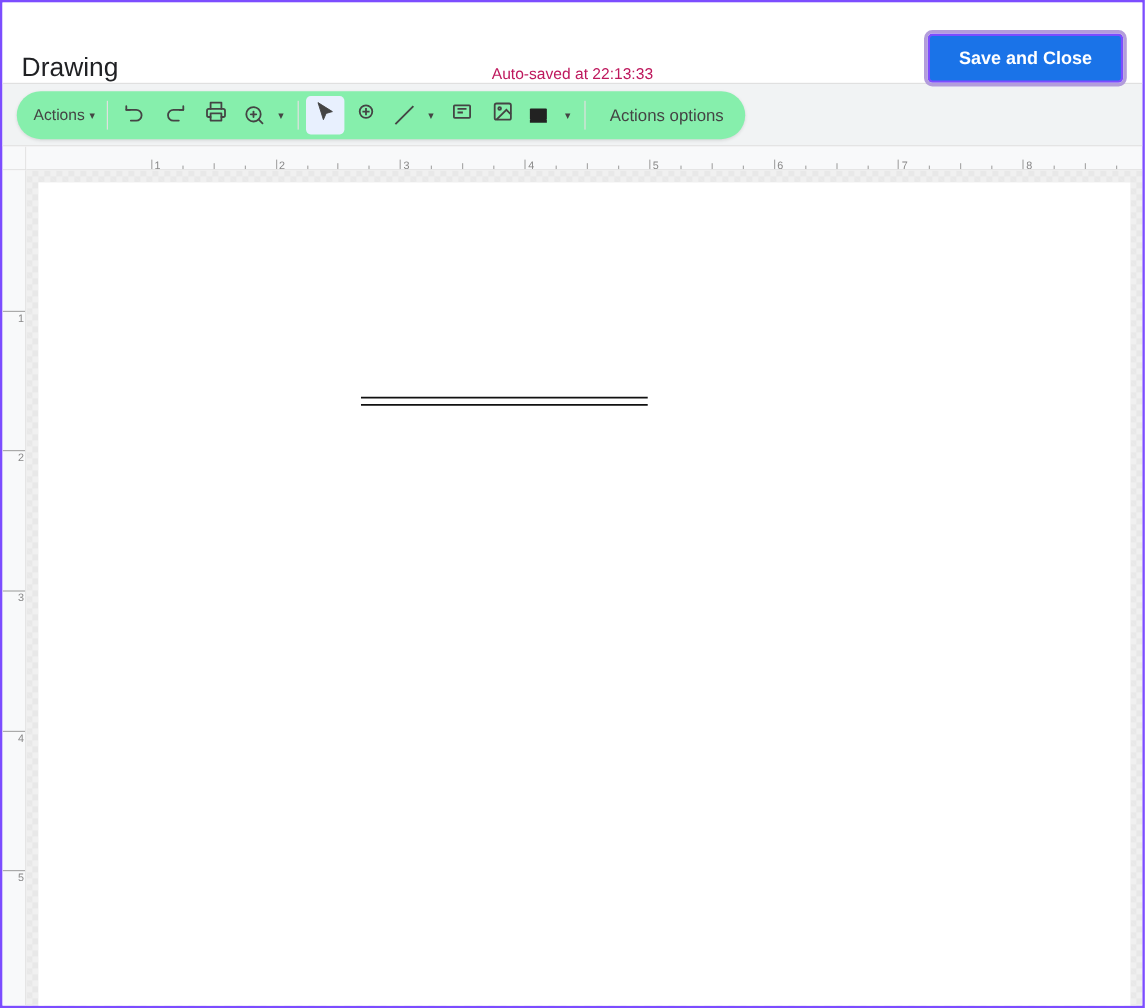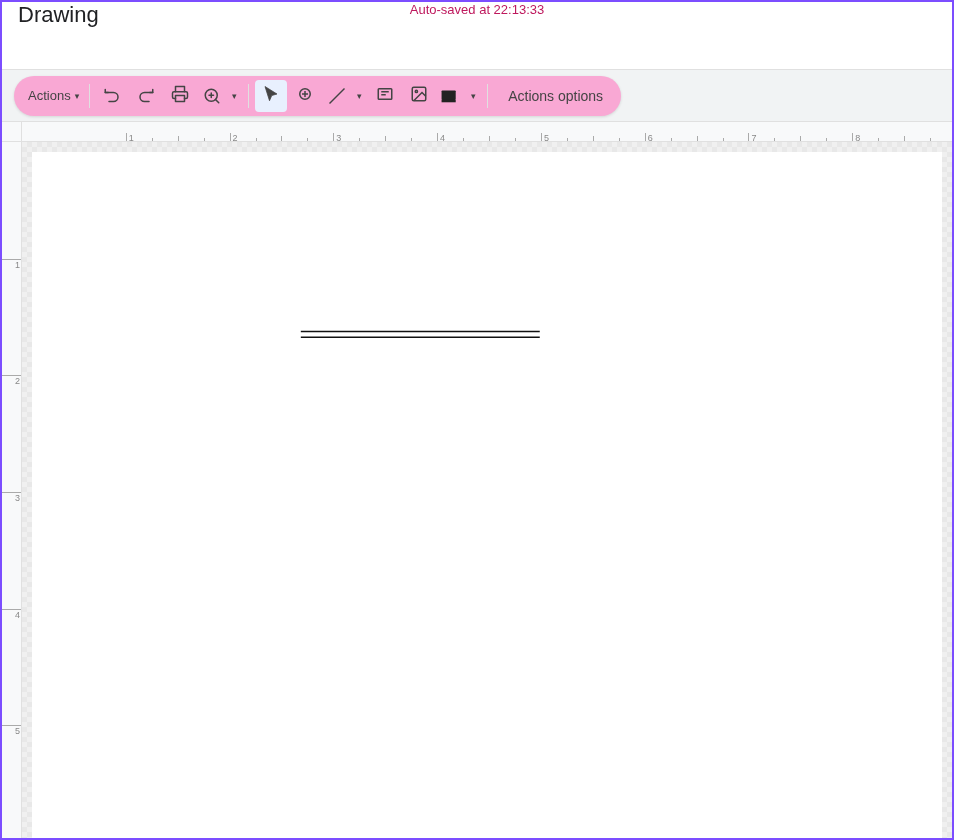--- a/index.html
+++ b/index.html
@@ -8,21 +8,21 @@
       background: #fff;
       width: 954px;
       height: 840px;
       overflow: hidden;
       border: 2px solid #7c4dff;
     }
 
     
     .header {
       display: flex;
-      align-items: flex-start;
+      align-items: flex-end;
       justify-content: space-between;
       padding: 0 16px;
       height: 68px;
       background: #fff;
       border-bottom: 1px solid #e0e0e0;
     }
     .header-title {
       font-size: 22px;
       font-weight: 400;
       color: #202124;
@@ -51,21 +51,21 @@
     .toolbar {
       display: flex;
       align-items: center;
       padding: 8px 12px;
       background: #f1f3f4;
       border-bottom: 1px solid #e0e0e0;
       gap: 2px;
       height: 52px;
     }
     .toolbar-pill {
-      background: #f9a8d4;
+      background: #86efac;
       border-radius: 24px;
       display: flex;
       align-items: center;
       padding: 4px 8px;
       gap: 2px;
       box-shadow: 0 1px 3px rgba(0,0,0,0.12);
     }
     .tb-btn {
       display: flex;
       align-items: center;
@@ -225,20 +225,21 @@
       align-items: flex-start;
       justify-content: flex-end;
     }
   </style>
 </head>
 <body>
 
 <header class="header" style="position:relative;">
   <span class="header-title">Drawing</span>
   <span class="header-autosave">Auto-saved at 22:13:33</span>
+  <button class="save-close-btn">Save and Close</button>
 </header>
 
 <div class="toolbar">
   <div class="toolbar-pill">
 
     <div class="tb-btn-with-arrow" style="width:auto; padding: 0 4px;">
       <span style="font-size:13px; padding: 0 2px;">Actions</span>
       <span style="font-size:9px; margin-left:2px;">▾</span>
     </div>
 

